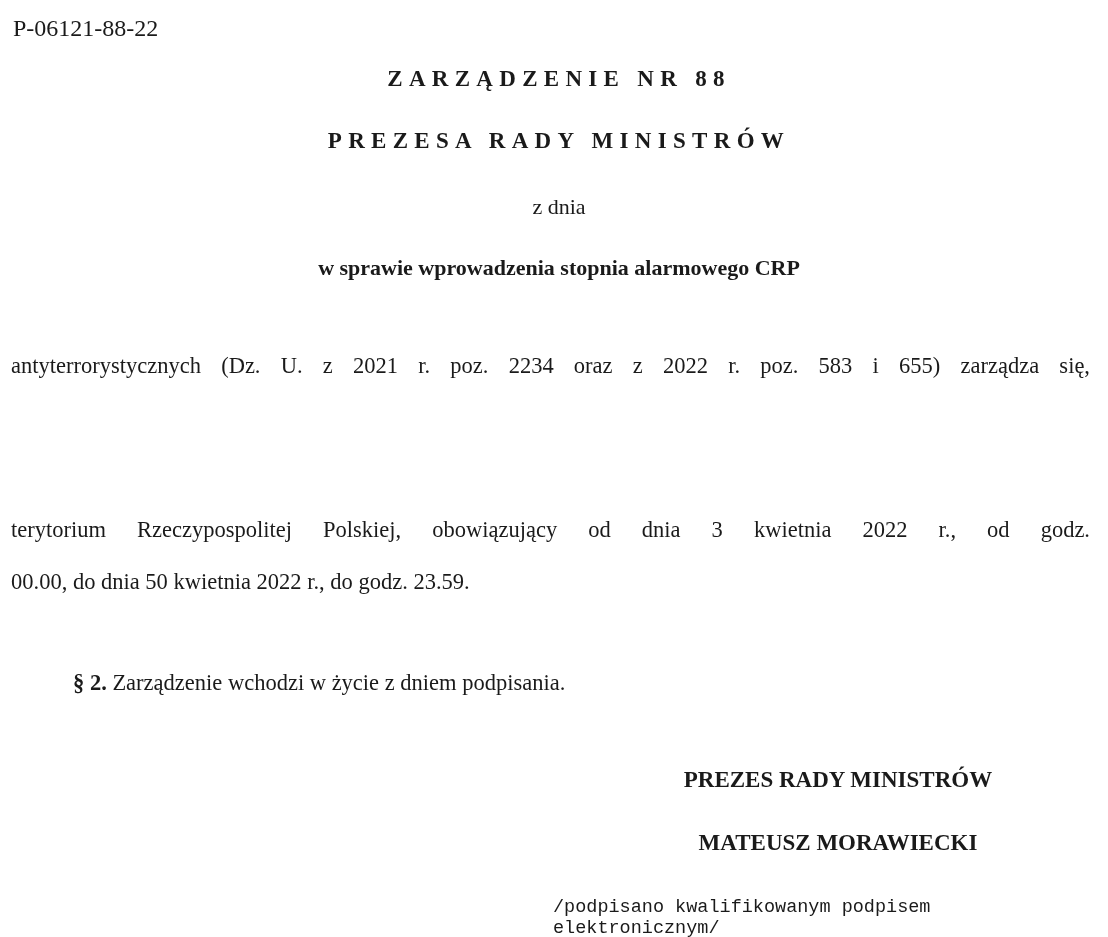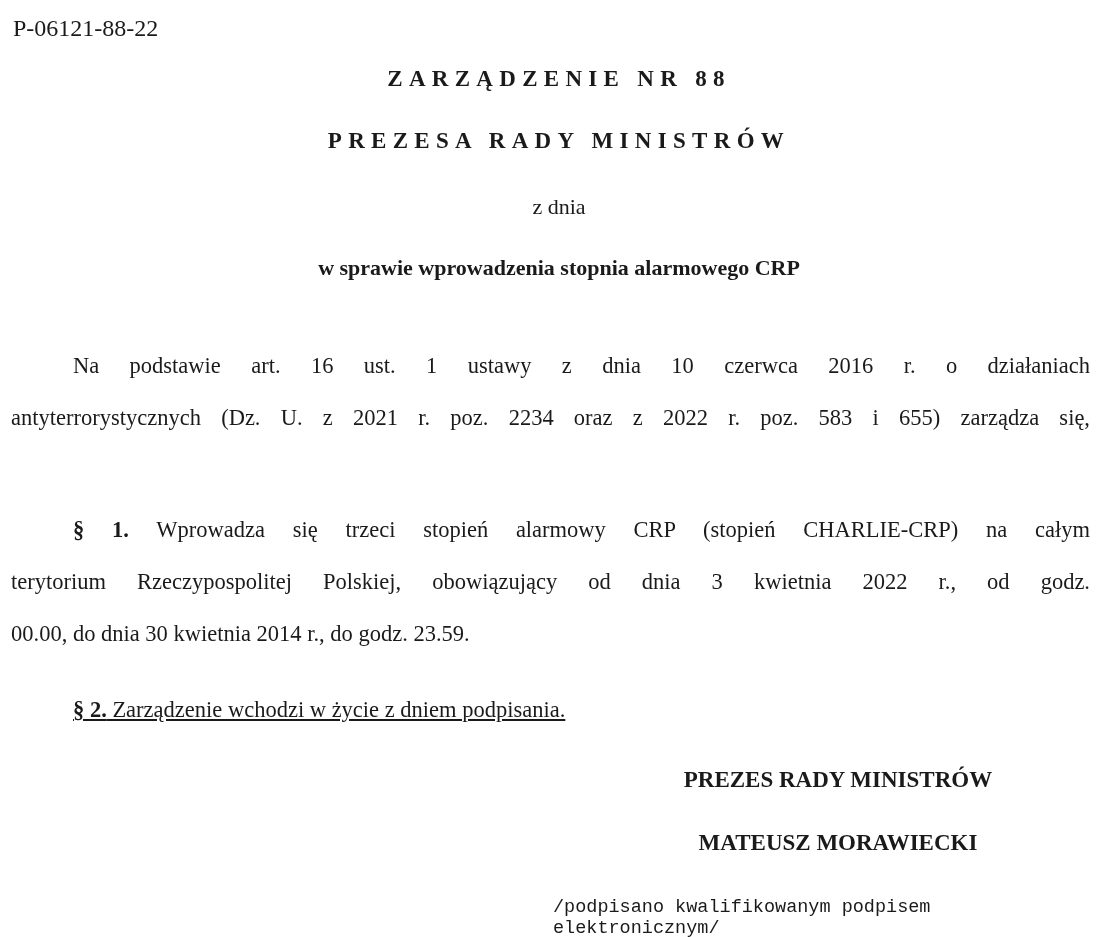--- a/index.html
+++ b/index.html
@@ -68,21 +68,21 @@
       text-align-last: justify;
     }
     .para .line.last {
       text-align-last: left;
     }
     .para .line.indent {
       padding-left: 62px;
     }
     .para-1 { top: 340px; }
     .para-2 { top: 504px; }
-    .para-3 { top: 684px; text-decoration: underline; }
+    .para-3 { top: 657px; }
     .sect { font-weight: bold; }
     .sig {
       position: absolute;
       left: 560px;
       width: 580px;
       text-align: center;
       font-weight: bold;
       font-size: 23px;
     }
     .sig-title { top: 767px; left: 548px; }
@@ -103,28 +103,26 @@
   <div class="doc-ref">P-06121-88-22</div>
 
   <div class="title title-1">ZARZĄDZENIE NR 88</div>
   <div class="title title-2">PREZESA RADY MINISTRÓW</div>
 
   <div class="date-line">z dnia</div>
 
   <div class="subject">w sprawie wprowadzenia stopnia alarmowego CRP</div>
 
   <div class="para para-1">
-    <span class="line indent">Na podstawie art. 16 ust. 1 ustawy z dnia 10 czerwca 2016 r. o działaniach</span>
     <span class="line">antyterrorystycznych (Dz. U. z 2021 r. poz. 2234 oraz z 2022 r. poz. 583 i 655) zarządza się,</span>
   </div>
 
   <div class="para para-2">
-    <span class="line indent"><span class="sect">§ 1.</span><span> Wprowadza się trzeci stopień alarmowy CRP (stopień CHARLIE-CRP) na całym</span></span>
     <span class="line">terytorium Rzeczypospolitej Polskiej, obowiązujący od dnia 3 kwietnia 2022 r., od godz.</span>
-    <span class="line last">00.00, do dnia 30 kwietnia 2014 r., do godz. 23.59.</span>
+    <span class="line last">00.00, do dnia 50 kwietnia 2022 r., do godz. 23.59.</span>
   </div>
 
   <div class="para para-3">
     <span class="line indent last"><span class="sect">§ 2.</span><span> Zarządzenie wchodzi w życie z dniem podpisania.</span></span>
   </div>
 
   <div class="sig sig-title">PREZES RADY MINISTRÓW</div>
   <div class="sig sig-name">MATEUSZ MORAWIECKI</div>
   <div class="sig-note">/podpisano kwalifikowanym podpisem elektronicznym/</div>
 

